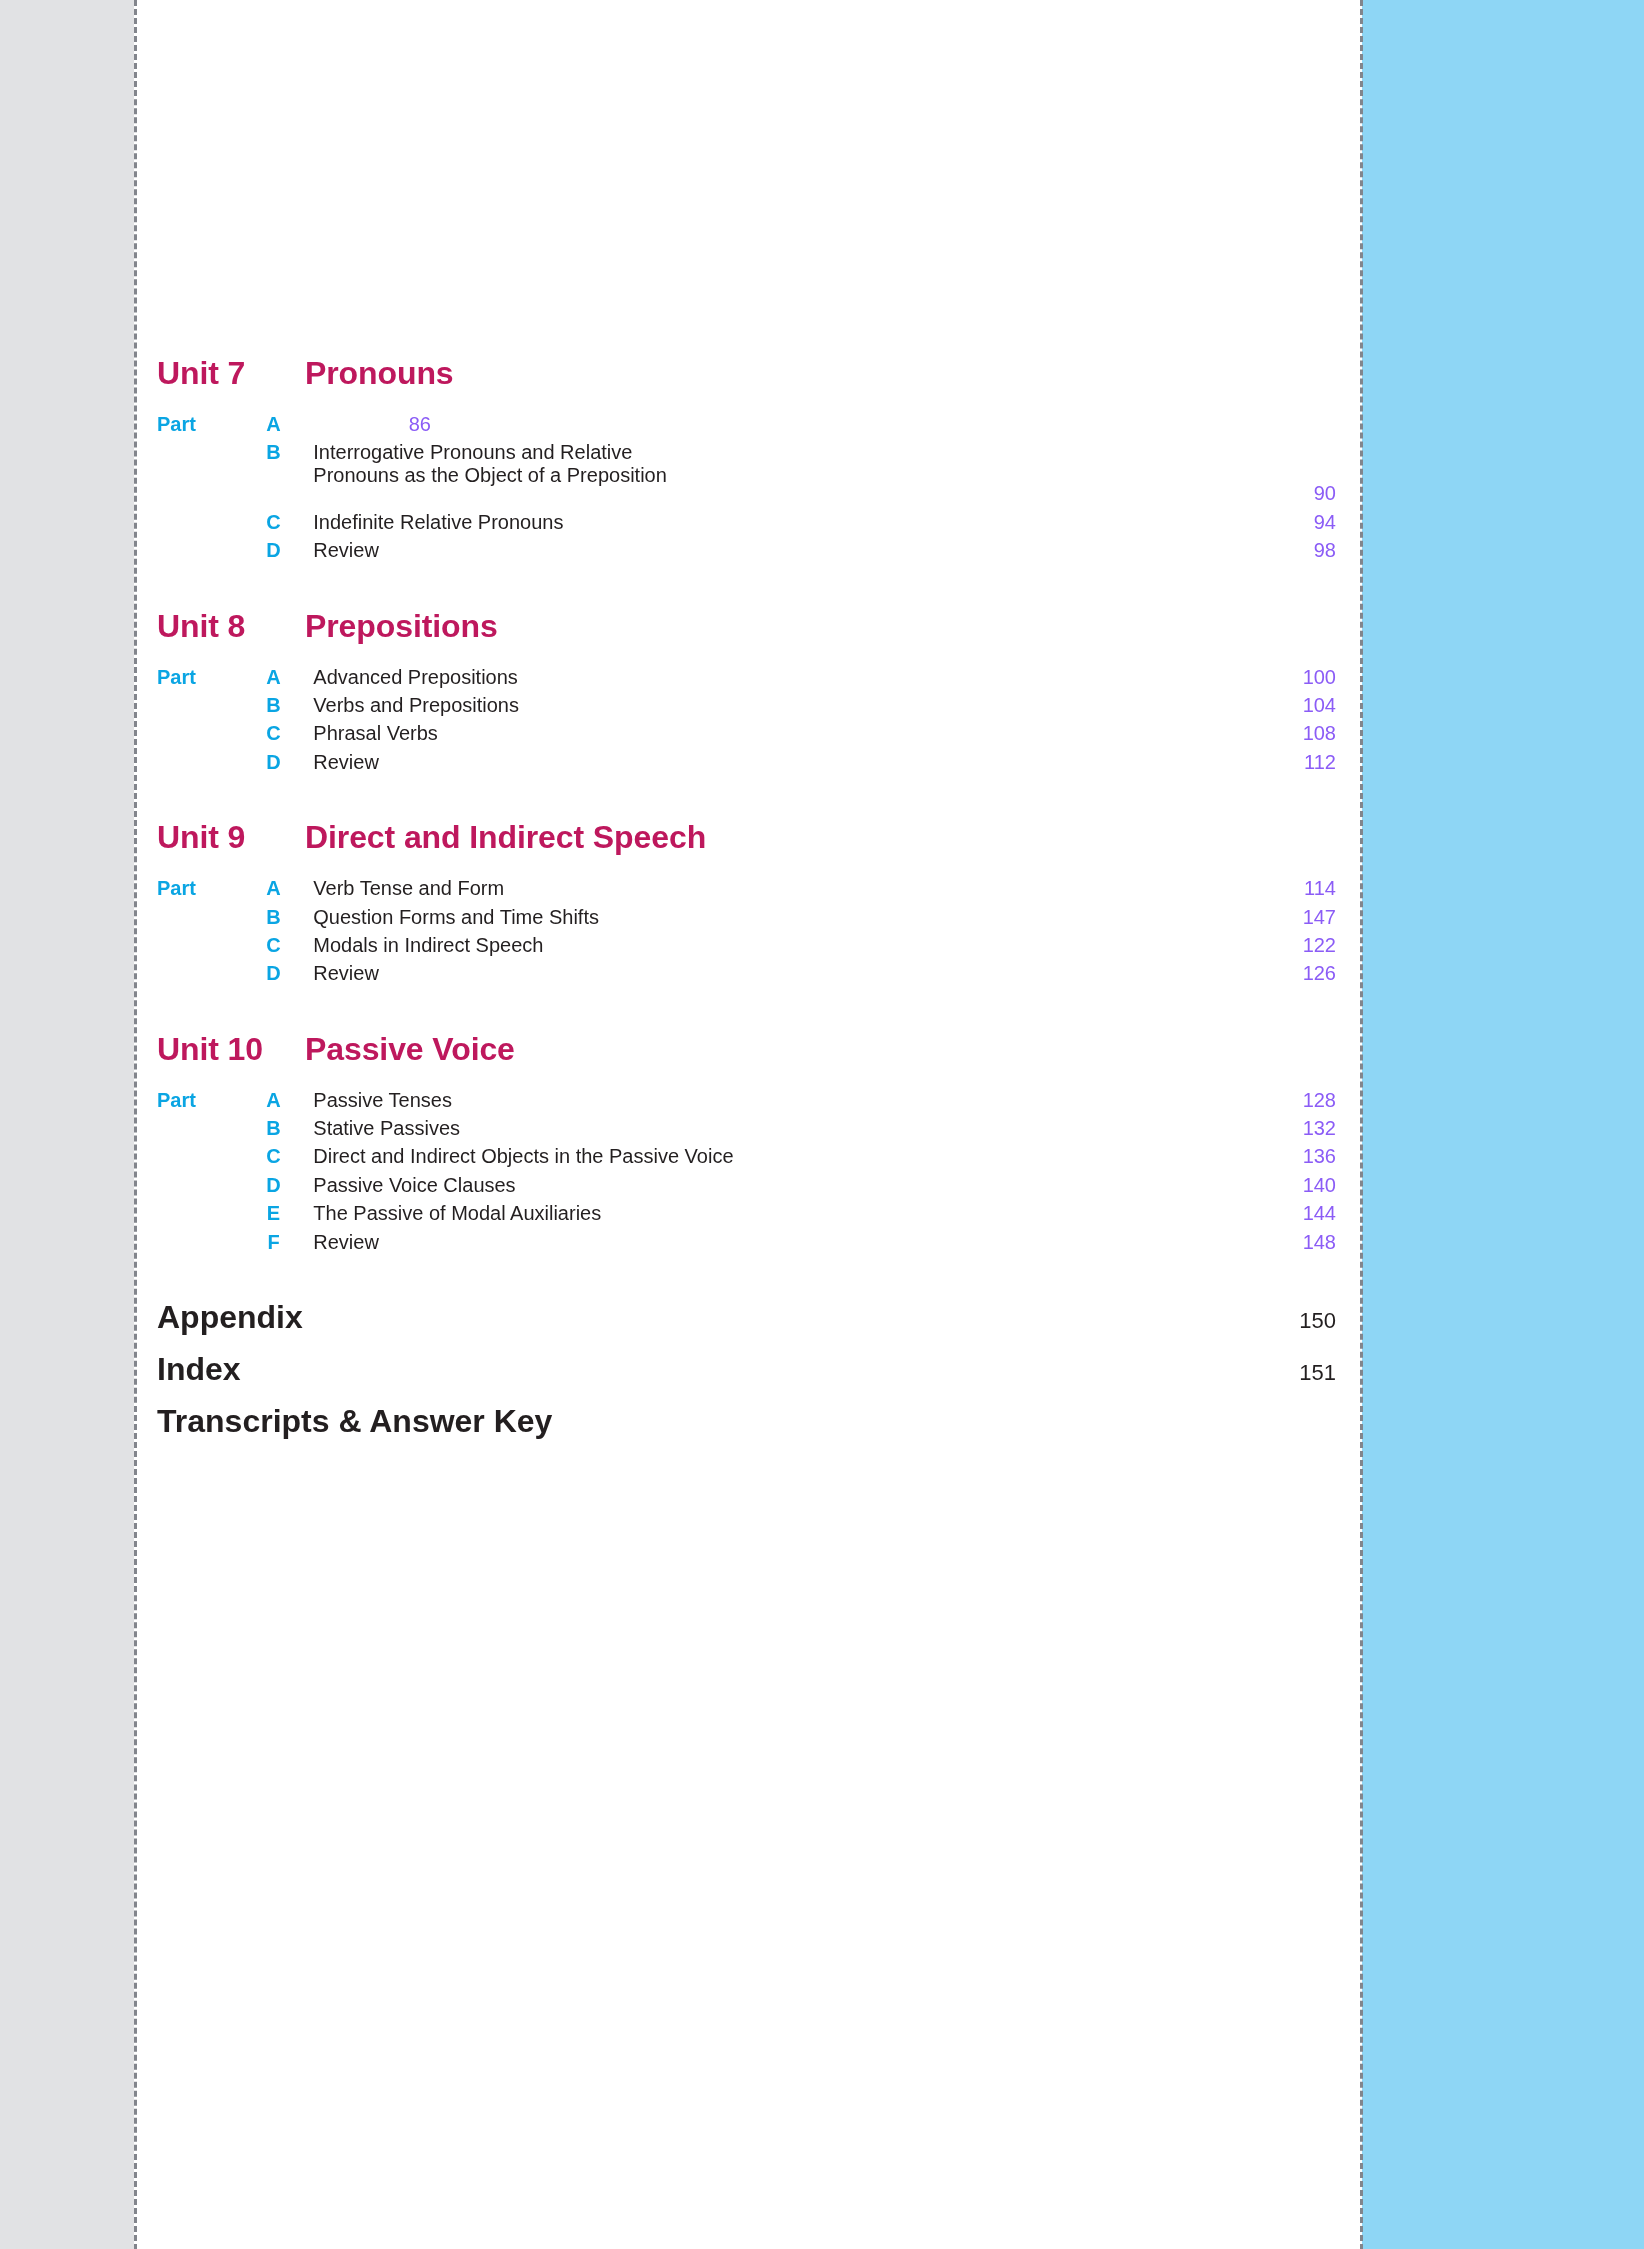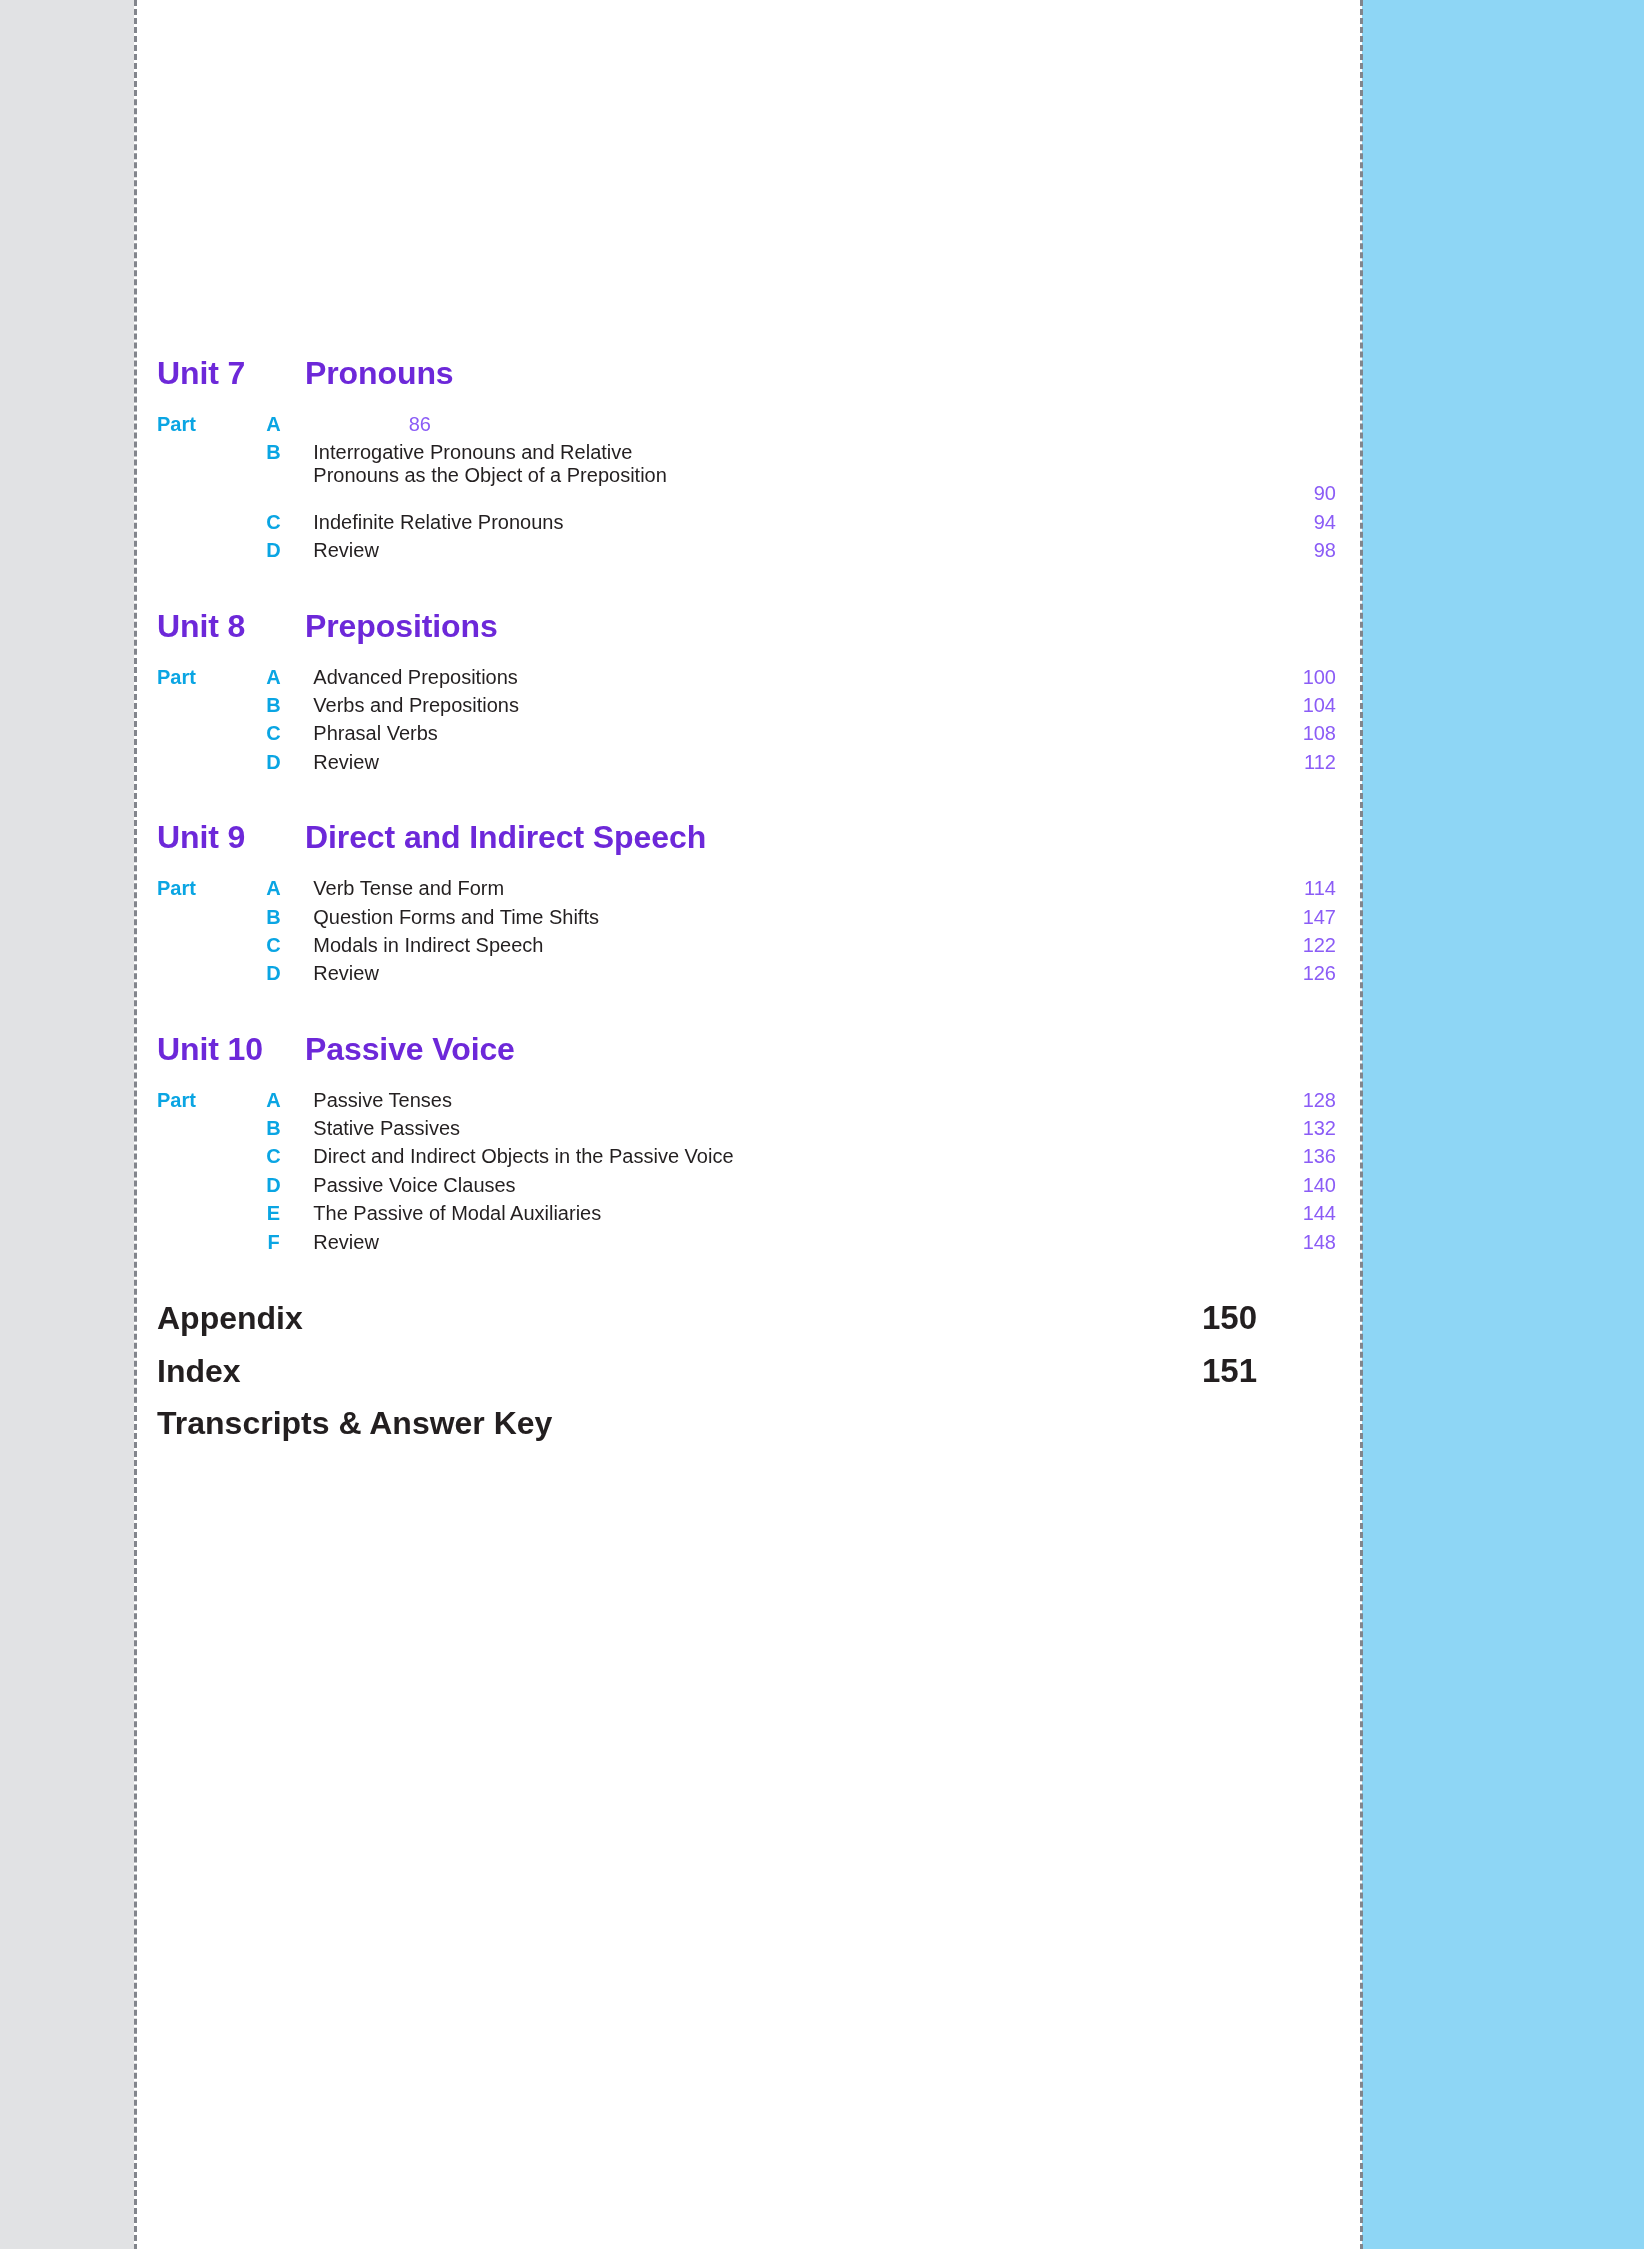--- a/index.html
+++ b/index.html
@@ -69,21 +69,21 @@
   }
 
   
   .unit-block { margin-bottom: 46px; }
 
   .unit-head {
     display: flex;
     align-items: baseline;
     font-weight: bold;
     font-size: 32px;
-    color: #6d28d9;
+    color: #be185d;
     letter-spacing: -0.1px;
     margin-bottom: 15px;
   }
   .unit-label {
     width: 148px;
     flex: 0 0 148px;
     white-space: nowrap;
   }
   .unit-title { white-space: nowrap; }
 
@@ -132,23 +132,23 @@
     align-items: baseline;
     font-weight: bold;
     font-size: 32px;
     color: #231f20;
     margin-bottom: 15px;
   }
   .back-title { flex: 1 1 auto; white-space: nowrap; }
   .back-page {
     flex: 0 0 134px;
     width: 134px;
-    text-align: left;
-    font-weight: bold;
-    font-size: 33px;
+    text-align: right;
+    font-weight: normal;
+    font-size: 22px;
   }
 </style>
 </head>
 <body>
 
 <div id="page">
 
   <div class="gray-margin"></div>
   <div class="blue-band"></div>
   <div class="dash-line dash-left"></div>

